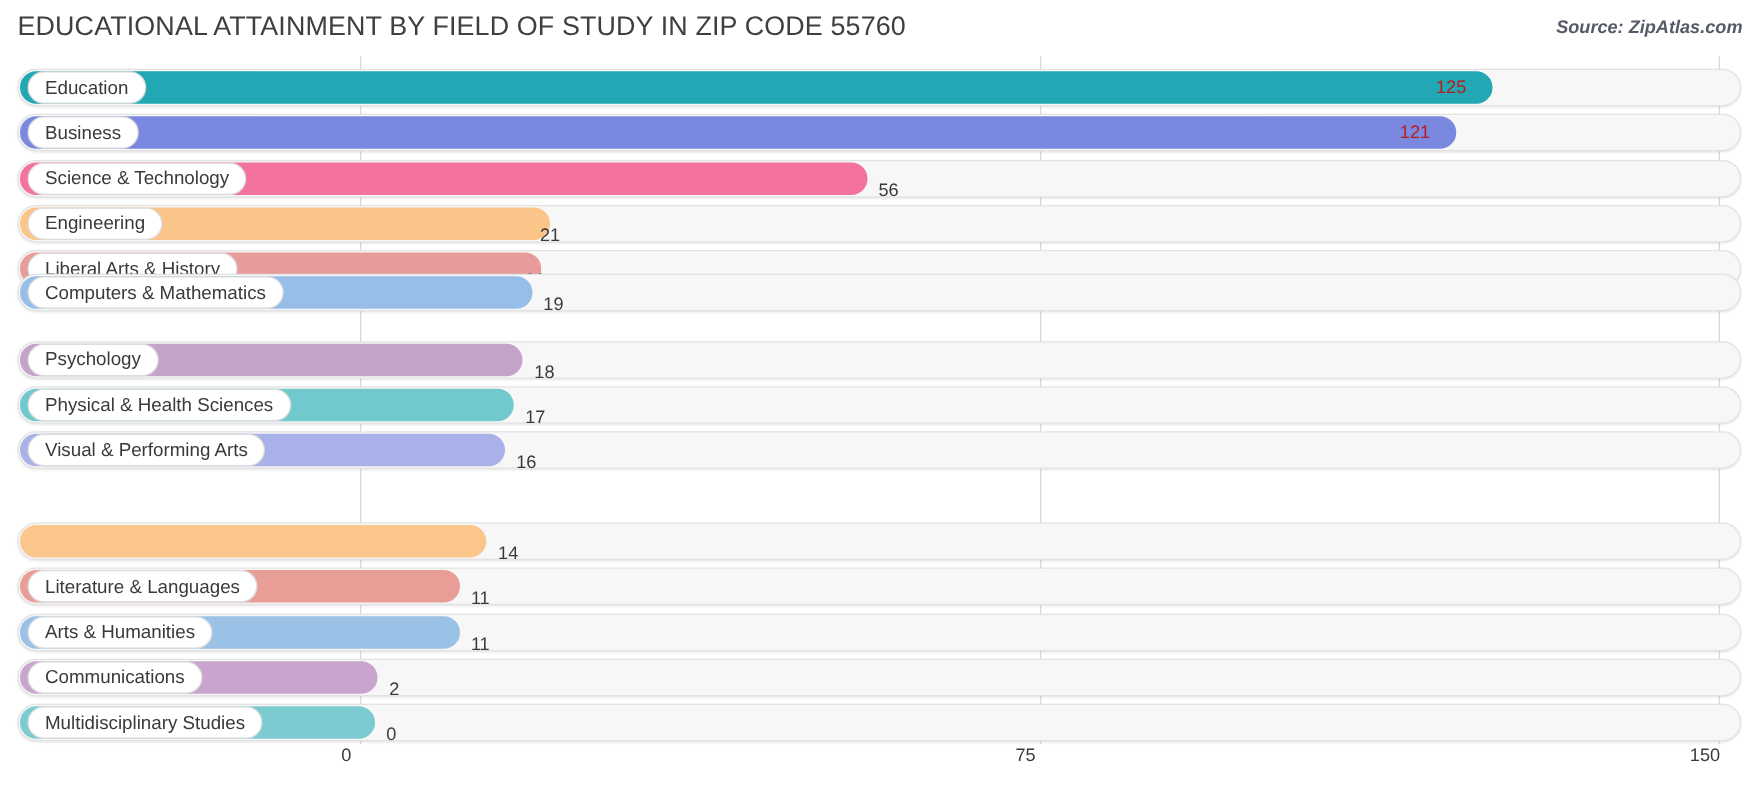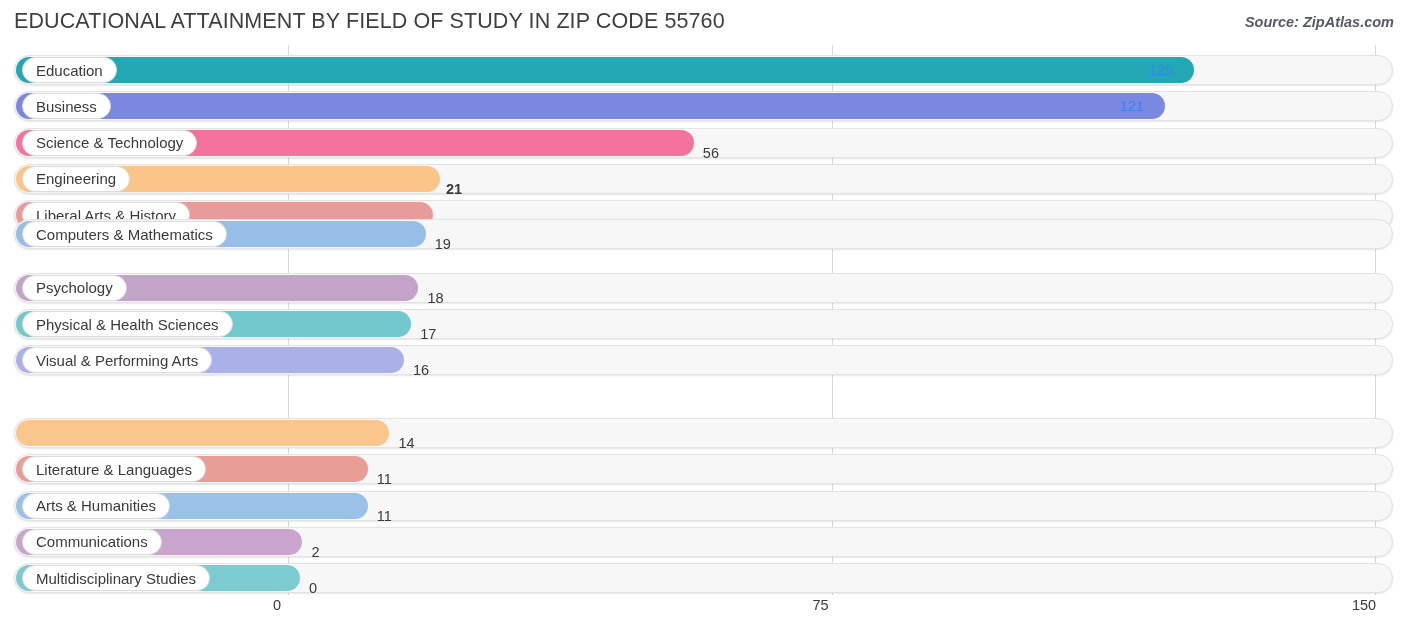--- a/index.html
+++ b/index.html
@@ -115,21 +115,21 @@
     white-space: nowrap;
     margin-top: 10px;
   }
   .value-in {
     position: absolute;
     top: 0;
     height: 30px;
     display: flex;
     align-items: center;
     font-size: 14.5px;
-    color: #3b82f6;
+    color: #b91c1c;
     white-space: nowrap;
   }
 
   
   #axis {
     position: absolute;
     left: 0;
     top: 595px;
     width: 1406px;
     height: 36px;
@@ -178,21 +178,21 @@
         <span class="pill-label">Science &amp; Technology</span>
       </div>
       <div class="value-out" style="left: 702.813px;">56</div>
     </div>
     <div class="row" style="top: 118.9px; width: 1406px;">
       <div class="track" style="width: 1379px;"></div>
       <div class="bar" style="width: 424.18px; background: rgb(251, 196, 137);"></div>
       <div class="pill">
         <span class="pill-label">Engineering</span>
       </div>
-      <div class="value-out" style="left: 446px; font-weight: bold;">21</div>
+      <div class="value-out" style="left: 432px;">21</div>
     </div>
     <div class="row" style="top: 155.2px; width: 1406px;">
       <div class="track" style="width: 1379px;"></div>
       <div class="bar" style="width: 416.933px; background: rgb(232, 155, 155);"></div>
       <div class="pill">
         <span class="pill-label">Liberal Arts &amp; History</span>
       </div>
       <div class="value-out" style="left: 420px;">20</div>
     </div>
     <div class="row" style="top: 174px; width: 1114px;">

